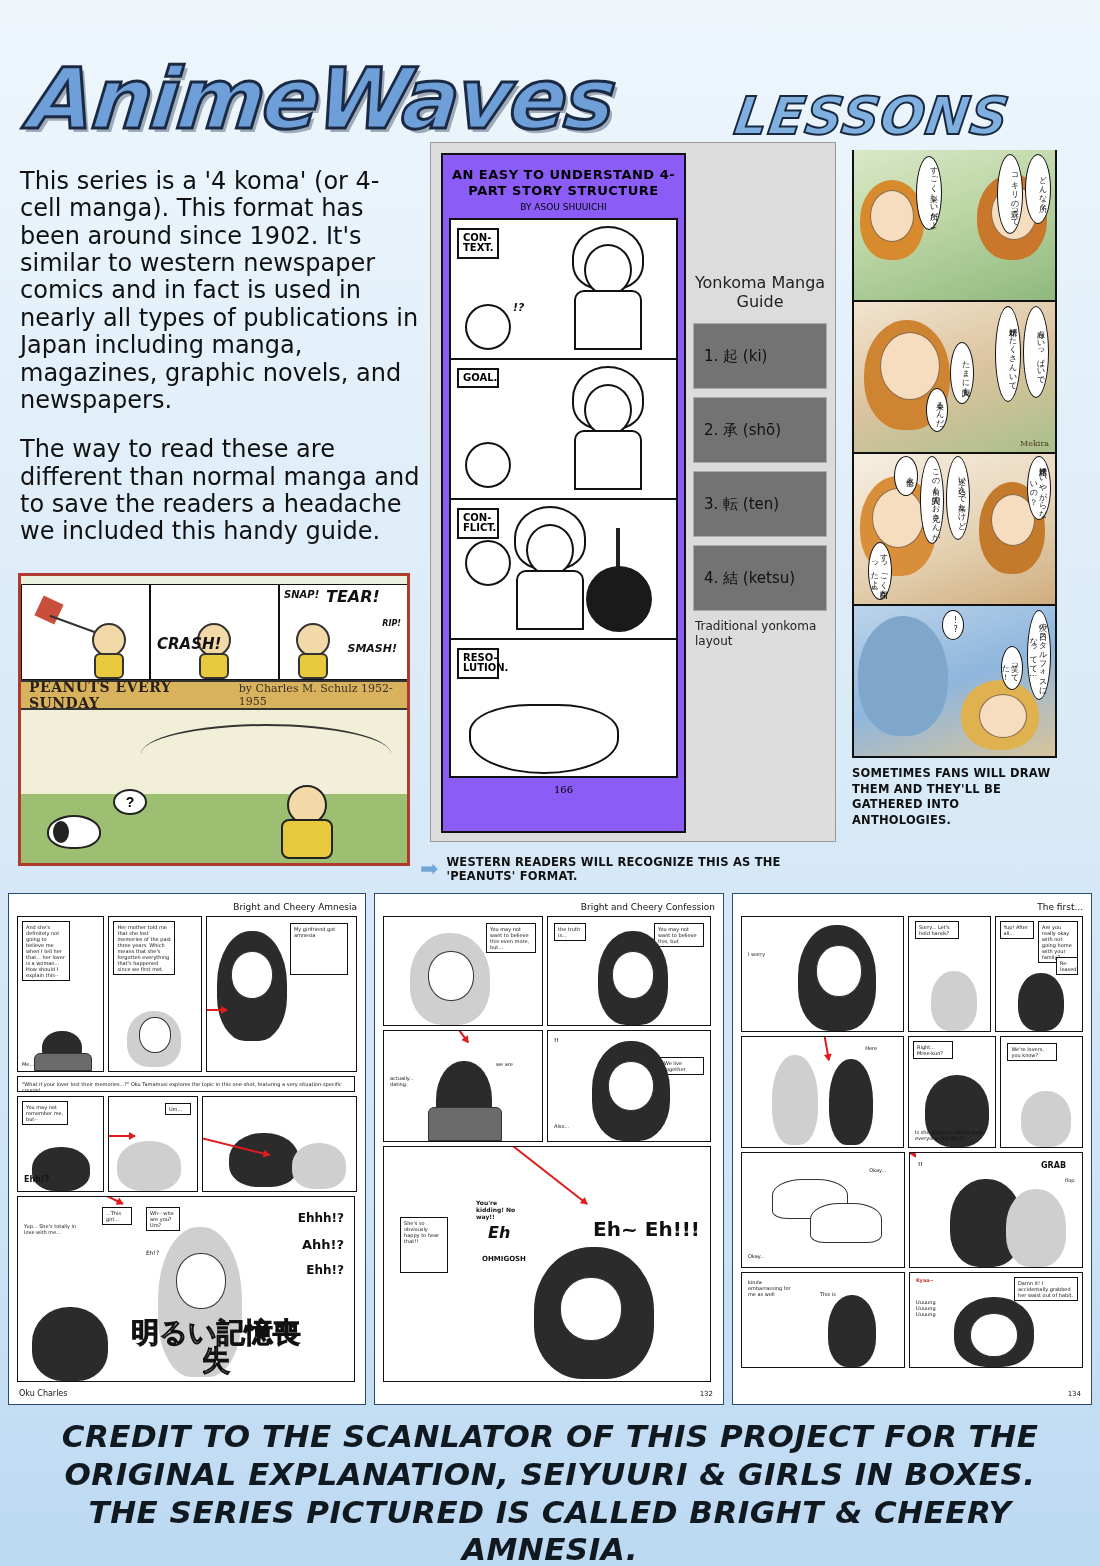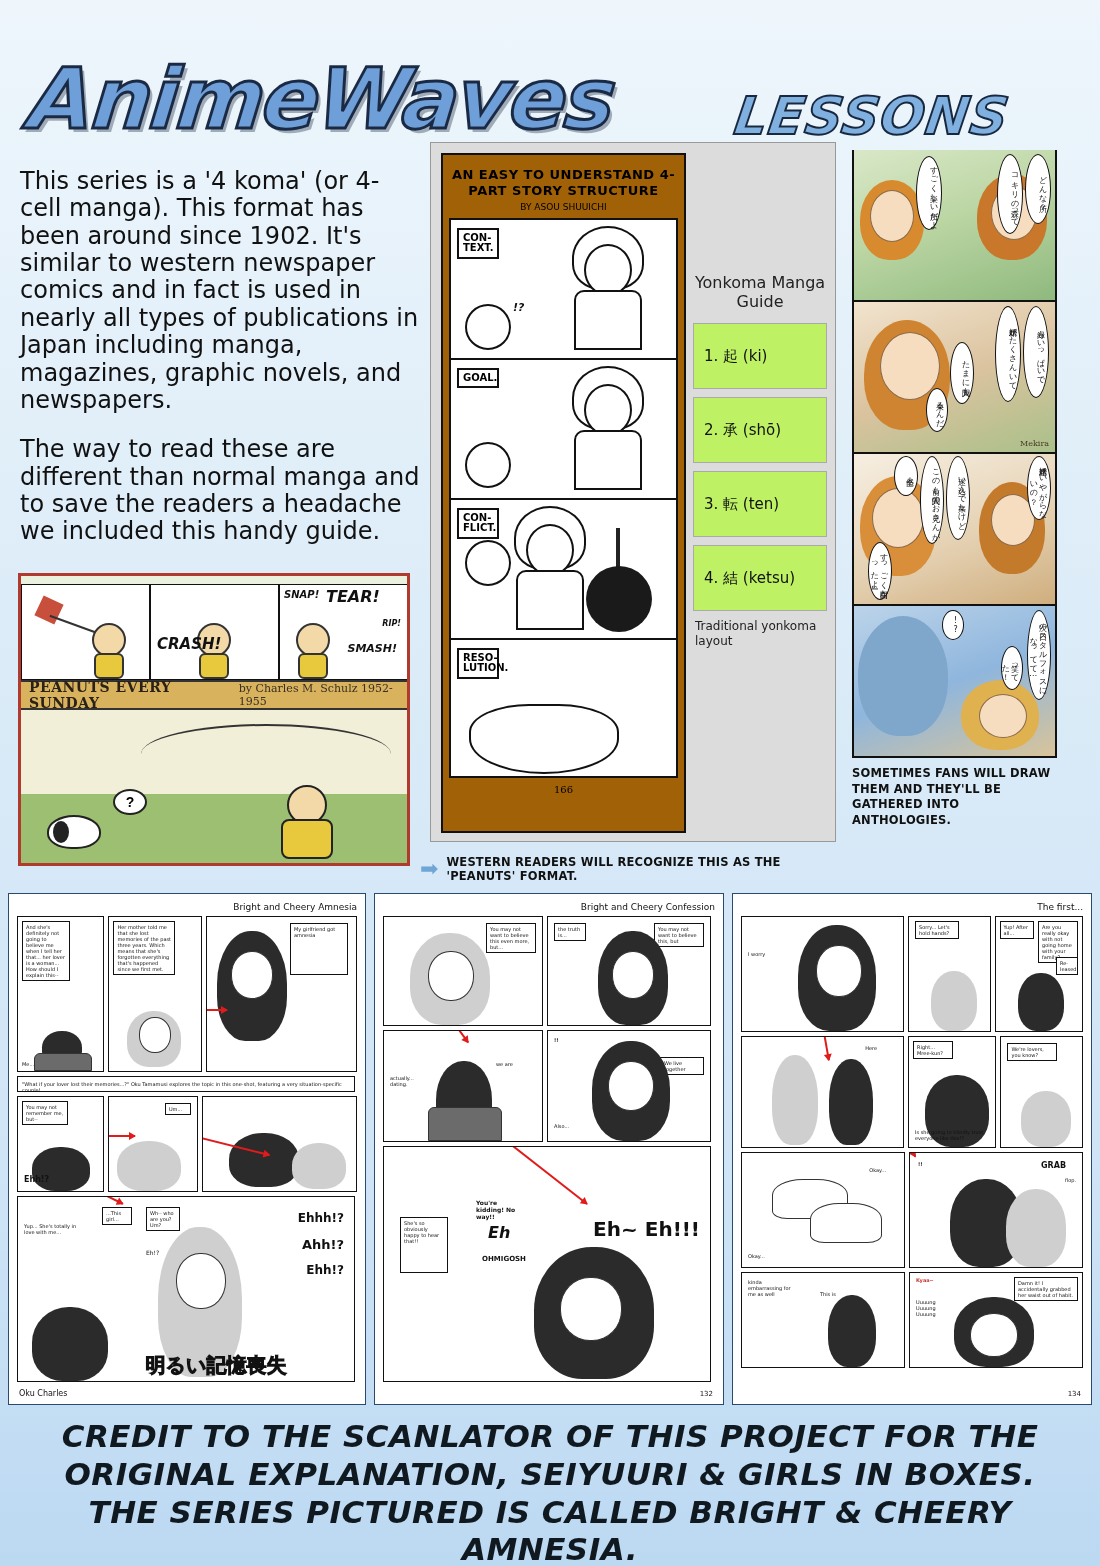--- a/index.html
+++ b/index.html
@@ -66,21 +66,21 @@
   .runner-body { position:absolute; right:74px; bottom:4px; width:52px; height:40px; background:#e8c93d; border:2px solid #222; border-radius:8px; }
   .squiggle { position:absolute; left:120px; top:14px; width:250px; height:60px; border-top:2px solid #333; border-radius:60%; }
 
   
   .mid-panel {
     position:absolute; left:430px; top:142px; width:406px; height:700px;
     background:#dcdcdc; border:1px solid #999;
   }
   .mid-comic {
     position:absolute; left:10px; top:10px; width:245px; height:680px;
-    background:#a16207; border:2px solid #111;
+    background:#8b5cf6; border:2px solid #111;
   }
   .mc-title {
     text-align:center; font-family:"DejaVu Sans", sans-serif; font-weight:bold;
     font-size:13px; line-height:1.25; padding:12px 6px 2px; letter-spacing:.5px;
   }
   .mc-by { text-align:center; font-size:9px; font-family:"DejaVu Sans", sans-serif; padding-bottom:6px; }
   .mc-cells { position:relative; margin:0 6px; border:2px solid #111; height:560px; background:#fff; }
   .mc-cell { position:relative; height:140px; border-bottom:2px solid #111; }
   .mc-cell:last-child { border-bottom:none; }
   .mc-label {
@@ -99,21 +99,21 @@
   .mc-lying { position:absolute; left:18px; bottom:6px; width:150px; height:70px; border:2px solid #111; border-radius:40% 40% 50% 50%; background:#fff; }
 
   .guide {
     position:absolute; left:262px; top:130px; width:134px;
   }
   .guide-title {
     text-align:center; font-family:"DejaVu Sans", sans-serif; font-size:16px;
     color:#222; line-height:1.2; margin-bottom:12px;
   }
   .guide-item {
-    border:1px solid #aaa; background:#bef264; height:66px; margin-bottom:8px;
+    border:1px solid #aaa; background:#737373; height:66px; margin-bottom:8px;
     display:flex; align-items:center; padding-left:10px;
     font-family:"DejaVu Sans", sans-serif; font-size:15px; color:#111;
   }
   .guide-cap {
     font-family:"DejaVu Sans", sans-serif; font-size:12px; color:#222; line-height:1.25; padding-left:2px;
   }
 
   
   .right-panel { position:absolute; left:852px; top:150px; width:205px; }
   .rp-header {
@@ -173,21 +173,21 @@
   .f-body-d { position:absolute; background:#6b6b6b; border:1px solid #333; border-radius:6px 6px 0 0; }
   .redarrow { position:absolute; height:2px; background:#e01b1b; transform-origin:left center; }
   .redarrow::after {
     content:""; position:absolute; right:-1px; top:-3px;
     border-left:7px solid #e01b1b; border-top:4px solid transparent; border-bottom:4px solid transparent;
   }
   .strip-credit { position:absolute; left:10px; bottom:6px; font-family:"DejaVu Sans", sans-serif; font-size:8px; color:#111; }
   .strip-page { position:absolute; right:10px; bottom:6px; font-family:"DejaVu Sans", sans-serif; font-size:7px; color:#111; }
   .jp-title {
     position:absolute; font-family:"DejaVu Sans", sans-serif; font-weight:bold;
-    color:#fff; -webkit-text-stroke:1px #111; font-size:20px; line-height:1.0;
+    color:#fff; -webkit-text-stroke:1px #111; font-size:28px; line-height:1.0;
     text-align:center;
   }
   .bigeh {
     position:absolute; font-family:"DejaVu Sans", sans-serif; font-weight:bold; font-size:22px;
     color:#111;
   }
 
   
   .footer {
     position:absolute; left:0; top:1418px; width:1100px; text-align:center;

